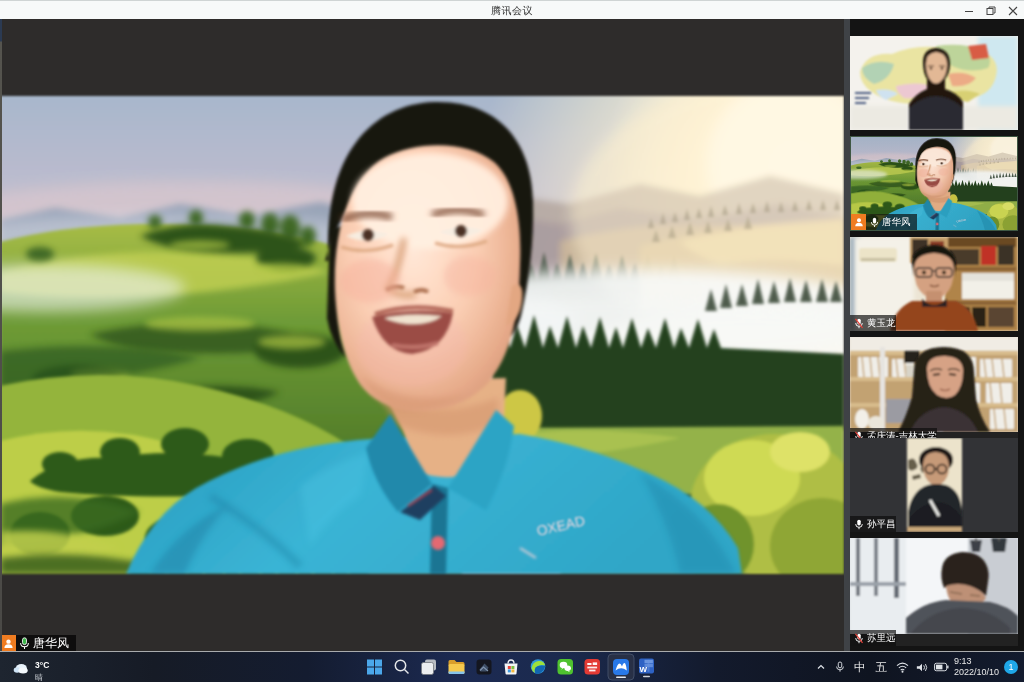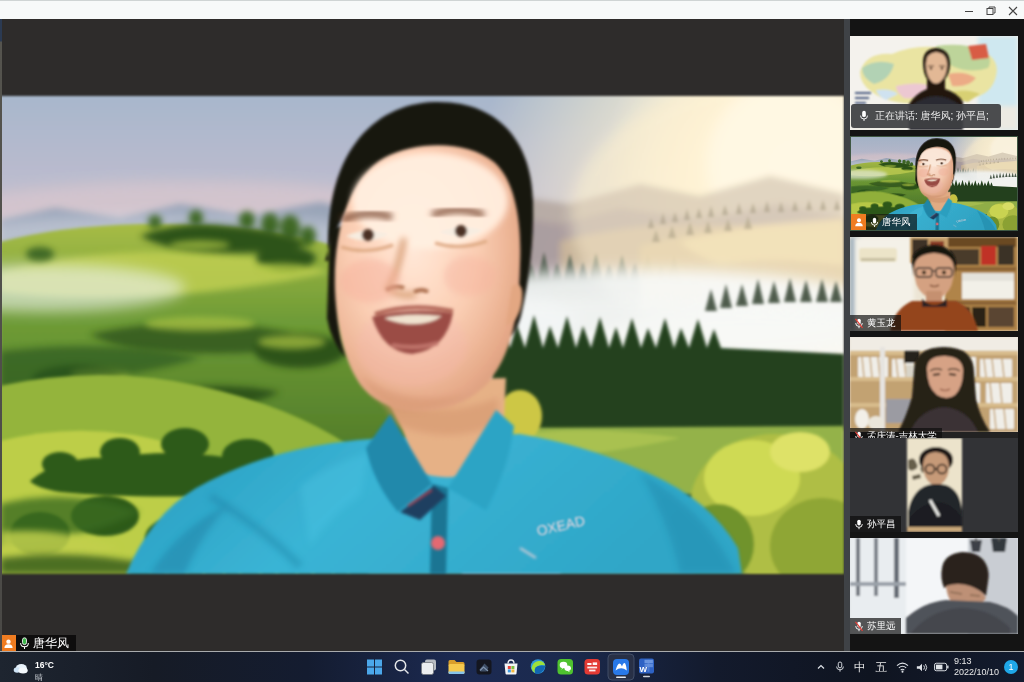--- a/index.html
+++ b/index.html
@@ -4,31 +4,32 @@
 *{box-sizing:border-box}
 .abs{position:absolute}
 #titlebar{position:absolute;left:0;top:0;width:1024px;height:19px;background:#f7f9f9;border-top:1px solid #cfd4d4;}
 #titlebar .t{position:absolute;left:0;right:0;top:3px;text-align:center;font-size:10px;color:#333;letter-spacing:0.5px}
 #winbtns{position:absolute;right:6px;top:0;height:19px;display:flex;align-items:center;gap:12px;color:#444}
 #app{position:absolute;left:0;top:19px;width:1024px;height:632px;background:#141414;}
 #stage{position:absolute;left:0;top:0;width:844px;height:632px;background:#2e2c2b;overflow:hidden}
 #mainvideo{position:absolute;left:0;top:77px;width:844px;height:478px;filter:blur(1.1px) saturate(0.95) brightness(1.03)}
 #scrollstrip{position:absolute;left:844px;top:0;width:6px;height:632px;background:#3f4246}
 .thumb{position:absolute;left:850px;width:168px;height:94px;overflow:hidden;background:#222}
-.nametag{position:absolute;left:0;bottom:0;height:16px;background:rgba(12,12,12,0.68);display:flex;align-items:center;color:#fff;font-size:9.5px;padding-right:5px;white-space:nowrap}
+.nametag{position:absolute;left:0;bottom:0;height:16px;background:rgba(12,12,12,0.68);display:flex;align-items:center;color:#fff;font-size:9.5px;white-space:nowrap}
 .nametag .mic{margin:0 3px 0 4px}
 #maintag{position:absolute;left:0;top:616px;height:17px;background:rgba(8,8,8,0.85);display:flex;align-items:center;color:#fff;font-size:12px;padding-right:7px}
 #toast{position:absolute;left:851px;top:85px;width:150px;height:24px;background:rgba(62,63,67,0.93);border-radius:3px;display:flex;align-items:center;color:#ececec;font-size:10px;overflow:hidden}
 #bottomline{position:absolute;left:0;top:651px;width:1024px;height:1px;background:#a9abad}
 #taskbar{position:absolute;left:0;top:652px;width:1024px;height:30px;background:linear-gradient(90deg,#1e2530 0%,#161b26 15%,#141c30 30%,#1c2a52 45%,#1b2a4e 55%,#131a2c 70%,#0f1420 85%,#131b2e 100%);}
 #tray{position:absolute;top:652px;right:0;height:30px;display:flex;align-items:center;color:#e8e8e8}
 </style></head>
 <body>
 
 <div id="titlebar">
+  <div class="t">腾讯会议</div>
   <div id="winbtns">
     <svg width="10" height="10" viewBox="0 0 10 10">
         <path d="M1 5.5h8" stroke="#444" stroke-width="1"></path>
       </svg>
     <svg width="10" height="10" viewBox="0 0 10 10">
         <rect x="1" y="2.5" width="6" height="6" fill="none" stroke="#444"></rect>
         <path d="M3 2.5v-1.5h6v6h-1.5" fill="none" stroke="#444"></path>
       </svg>
     <svg width="10" height="10" viewBox="0 0 10 10">
         <path d="M1 1l8 8M9 1l-8 8" stroke="#444" stroke-width="1.1"></path>
@@ -435,21 +436,21 @@
   </svg>
   <div class="nametag">
     <svg class="mic" width="10" height="11" viewBox="0 0 12 14">
           <rect x="3.8" y="0.8" width="4.4" height="7.4" rx="2.2" fill="#fff"></rect>
           <path d="M1.8 6.5 Q1.8 10.6 6 10.6 Q10.2 10.6 10.2 6.5" fill="none" stroke="#fff" stroke-width="1.2"></path>
           <path d="M6 10.6 L6 13" stroke="#fff" stroke-width="1.2"></path>
         </svg>
     <span>孙平昌</span>
   </div>
 </div>
-  <div class="thumb" id="t6" style="top:519px;height:96px">
+  <div class="thumb" id="t6" style="top:519px;height:108px">
   <svg width="168" height="96" viewBox="0 0 168 96">
     <rect width="168" height="96" fill="#d9dde2"></rect>
     <g filter="url(#tb1)">
       <rect x="0" y="0" width="56" height="96" fill="#e9edf0"></rect>
       <rect x="6" y="0" width="4" height="58" fill="#70767e"></rect>
       <rect x="24" y="0" width="4" height="58" fill="#7a8088"></rect>
       <rect x="44" y="0" width="5" height="60" fill="#666c74"></rect>
       <rect x="0" y="44" width="56" height="4" fill="#9aa0a8"></rect>
       <rect x="56" y="0" width="62" height="96" fill="#f4f6f8"></rect>
       <path d="M118 0 L168 0 L168 96 L118 96 Z" fill="#c9cdd3"></path>
@@ -470,41 +471,33 @@
     <svg class="mic" width="10" height="11" viewBox="0 0 12 14">
           <rect x="3.8" y="0.8" width="4.4" height="7.4" rx="2.2" fill="#fff"></rect>
           <path d="M1.8 6.5 Q1.8 10.6 6 10.6 Q10.2 10.6 10.2 6.5" fill="none" stroke="#fff" stroke-width="1.2"></path>
           <path d="M6 10.6 L6 13" stroke="#fff" stroke-width="1.2"></path>
           <path d="M1.5 1 L10.5 12.5" stroke="#e04038" stroke-width="1.6"></path>
         </svg>
     <span>苏里远</span>
   </div>
 </div>
 
-  <div id="toast">
-    <svg width="10" height="12" viewBox="0 0 12 14" style="margin:0 6px 0 8px">
-        <rect x="3.8" y="0.8" width="4.4" height="7.4" rx="2.2" fill="#fff"></rect>
-        <path d="M1.8 6.5 Q1.8 10.6 6 10.6 Q10.2 10.6 10.2 6.5" fill="none" stroke="#fff" stroke-width="1.1"></path>
-        <path d="M6 10.6 L6 13" stroke="#fff" stroke-width="1.1"></path>
-      </svg>
-    <span>正在讲话: 唐华风; 孙平昌;</span>
-  </div>
 </div>
 
 <div id="bottomline"></div>
 
 <div id="taskbar">
 
   <div class="abs" style="left:12px;top:5px;width:120px;height:20px;display:flex;color:#fff">
     <svg width="17" height="17" viewBox="0 0 20 20" style="margin-top:2px">
         <ellipse cx="11" cy="11" rx="6.5" ry="5" fill="#e8f2fb"></ellipse>
         <ellipse cx="6" cy="13" rx="4" ry="3.2" fill="#cfe4f6"></ellipse>
         <ellipse cx="13" cy="13.5" rx="5.5" ry="3.5" fill="#f4f9fd"></ellipse>
       </svg>
-    <div style="margin-left:6px;line-height:9px;padding-top:1px"><span style="font-size:8.5px;font-weight:bold">16°C</span><br><span style="font-size:8px;color:#c8ccd2">晴</span></div>
+    <div style="margin-left:6px;line-height:9px;padding-top:1px"><span style="font-size:8.5px;font-weight:bold">3°C</span><br><span style="font-size:8px;color:#c8ccd2">晴</span></div>
   </div>
 </div>
 
 <div id="centericons">
     <svg style="position:absolute;left:360px;top:652px" width="302" height="30" viewBox="0 0 302 30">
 
   <g transform="translate(7.5,59.5)"></g>
   <g transform="translate(7,7.5)">
     <rect x="0" y="0" width="7" height="7" fill="#4ba7ea"></rect>
         <rect x="8" y="0" width="7" height="7" fill="#4ba7ea"></rect>

